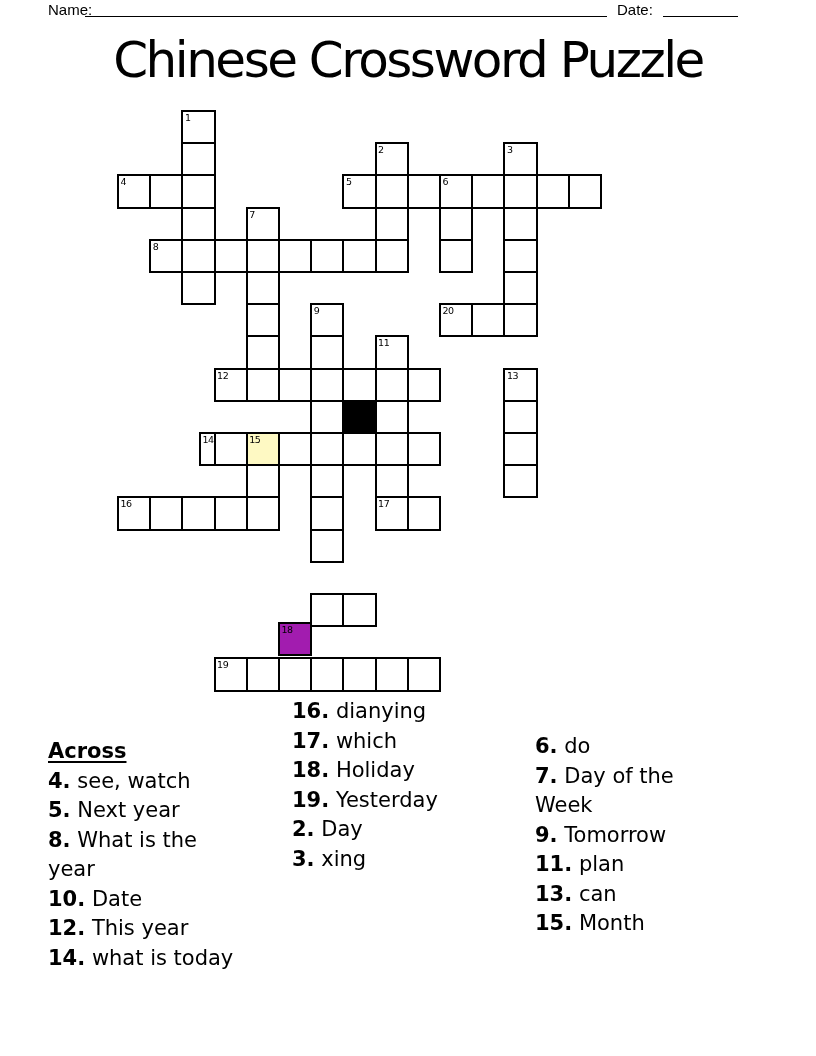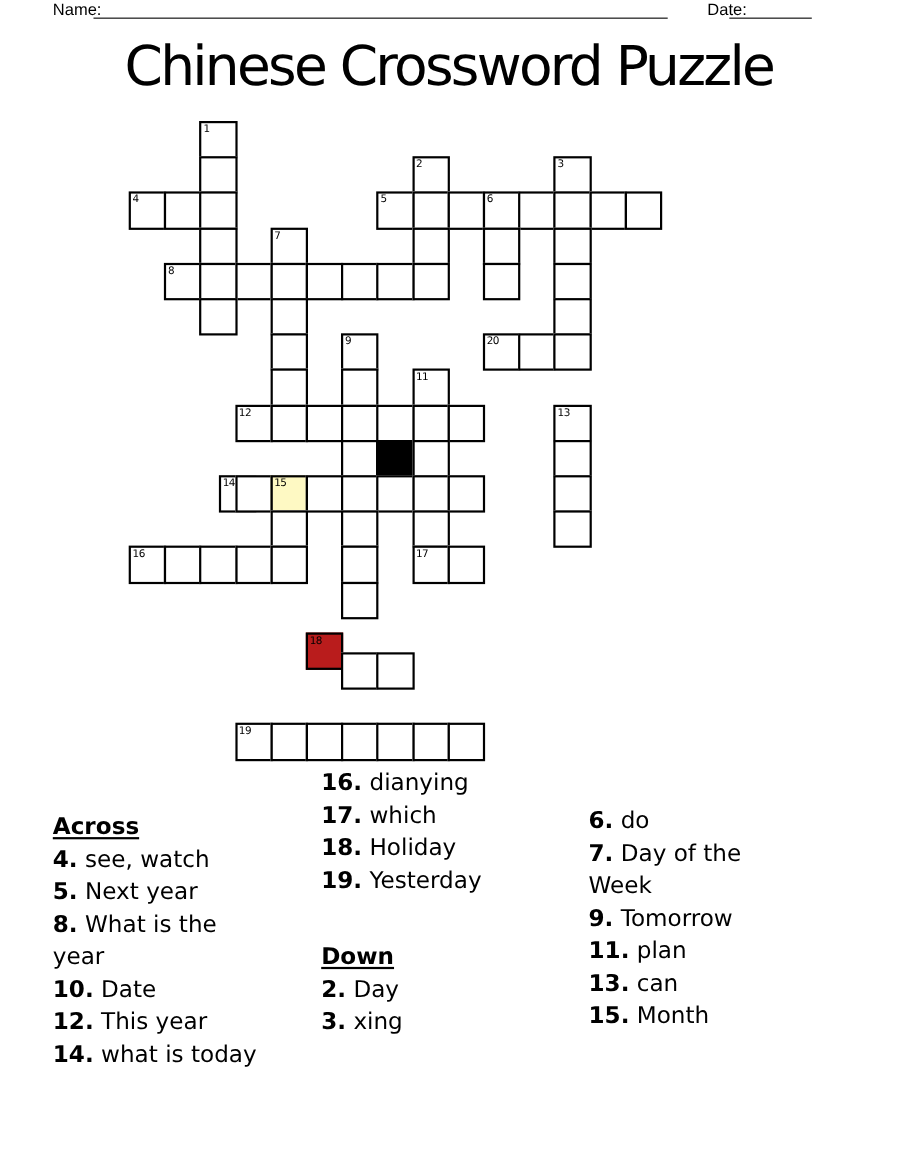--- a/index.html
+++ b/index.html
@@ -46,21 +46,21 @@
   .col-2 { left:292px; width:225px; }
   .col-3 { left:535px; width:185px;margin-top:35px; }
 </style>
 </head>
 <body>
 
 <div class="page">
 
   <span class="hdr-label" style="left:48px">Name:</span>
   <span class="blank-line" style="left:85px; width:522px"></span>
-  <span class="hdr-label" style="left:643px">Date:</span>
+  <span class="hdr-label" style="left:617px">Date:</span>
   <span class="blank-line" style="left:663px; width:75px"></span>
 
   <div class="title">Chinese Crossword Puzzle</div>
 
   <div class="grid">
       <div class="cell" style="left: 181.4px; top: 110px; background: rgb(255, 255, 255); border-color: rgb(0, 0, 0);">
         <span class="num">1</span>
       </div>
       <div class="cell" style="left: 181.4px; top: 142.2px; background: rgb(255, 255, 255); border-color: rgb(0, 0, 0);"></div>
       <div class="cell" style="left: 374.6px; top: 142.2px; background: rgb(255, 255, 255); border-color: rgb(0, 0, 0);">
@@ -161,21 +161,21 @@
       <div class="cell" style="left: 149.2px; top: 496.4px; background: rgb(255, 255, 255); border-color: rgb(0, 0, 0);"></div>
       <div class="cell" style="left: 181.4px; top: 496.4px; background: rgb(255, 255, 255); border-color: rgb(0, 0, 0);"></div>
       <div class="cell" style="left: 213.6px; top: 496.4px; background: rgb(255, 255, 255); border-color: rgb(0, 0, 0);"></div>
       <div class="cell" style="left: 245.8px; top: 496.4px; background: rgb(255, 255, 255); border-color: rgb(0, 0, 0);"></div>
       <div class="cell" style="left: 310.2px; top: 496.4px; background: rgb(255, 255, 255); border-color: rgb(0, 0, 0);"></div>
       <div class="cell" style="left: 374.6px; top: 496.4px; background: rgb(255, 255, 255); border-color: rgb(0, 0, 0);">
         <span class="num">17</span>
       </div>
       <div class="cell" style="left: 406.8px; top: 496.4px; background: rgb(255, 255, 255); border-color: rgb(0, 0, 0);"></div>
       <div class="cell" style="left: 310.2px; top: 528.6px; background: rgb(255, 255, 255); border-color: rgb(0, 0, 0);"></div>
-      <div class="cell" style="left: 278px; top: 575px; background: #b91c1c; border-color: rgb(0, 0, 0);">
+      <div class="cell" style="left: 278px; top: 622px; background: #a21caf; border-color: rgb(0, 0, 0);">
         <span class="num">18</span>
       </div>
       <div class="cell" style="left: 310.2px; top: 593px; background: rgb(255, 255, 255); border-color: rgb(0, 0, 0);"></div>
       <div class="cell" style="left: 342.4px; top: 593px; background: rgb(255, 255, 255); border-color: rgb(0, 0, 0);"></div>
       <div class="cell" style="left: 213.6px; top: 657.4px; background: rgb(255, 255, 255); border-color: rgb(0, 0, 0);">
         <span class="num">19</span>
       </div>
       <div class="cell" style="left: 245.8px; top: 657.4px; background: rgb(255, 255, 255); border-color: rgb(0, 0, 0);"></div>
       <div class="cell" style="left: 278px; top: 657.4px; background: rgb(255, 255, 255); border-color: rgb(0, 0, 0);"></div>
       <div class="cell" style="left: 310.2px; top: 657.4px; background: rgb(255, 255, 255); border-color: rgb(0, 0, 0);"></div>
@@ -192,21 +192,20 @@
 year</div>
       <div class="clue"><b>10.</b> Date</div>
       <div class="clue"><b>12.</b> This year</div>
       <div class="clue"><b>14.</b> what is today</div>
     </div>
   <div class="clue-col col-2">
       <div class="clue"><b>16.</b> dianying</div>
       <div class="clue"><b>17.</b> which</div>
       <div class="clue"><b>18.</b> Holiday</div>
       <div class="clue"><b>19.</b> Yesterday</div>
-      <div class="clue-header">Down</div>
       <div class="clue"><b>2.</b> Day</div>
       <div class="clue"><b>3.</b> xing</div>
     </div>
   <div class="clue-col col-3">
       <div class="clue"><b>6.</b> do</div>
       <div class="clue"><b>7.</b> Day of the
 Week</div>
       <div class="clue"><b>9.</b> Tomorrow</div>
       <div class="clue"><b>11.</b> plan</div>
       <div class="clue"><b>13.</b> can</div>

